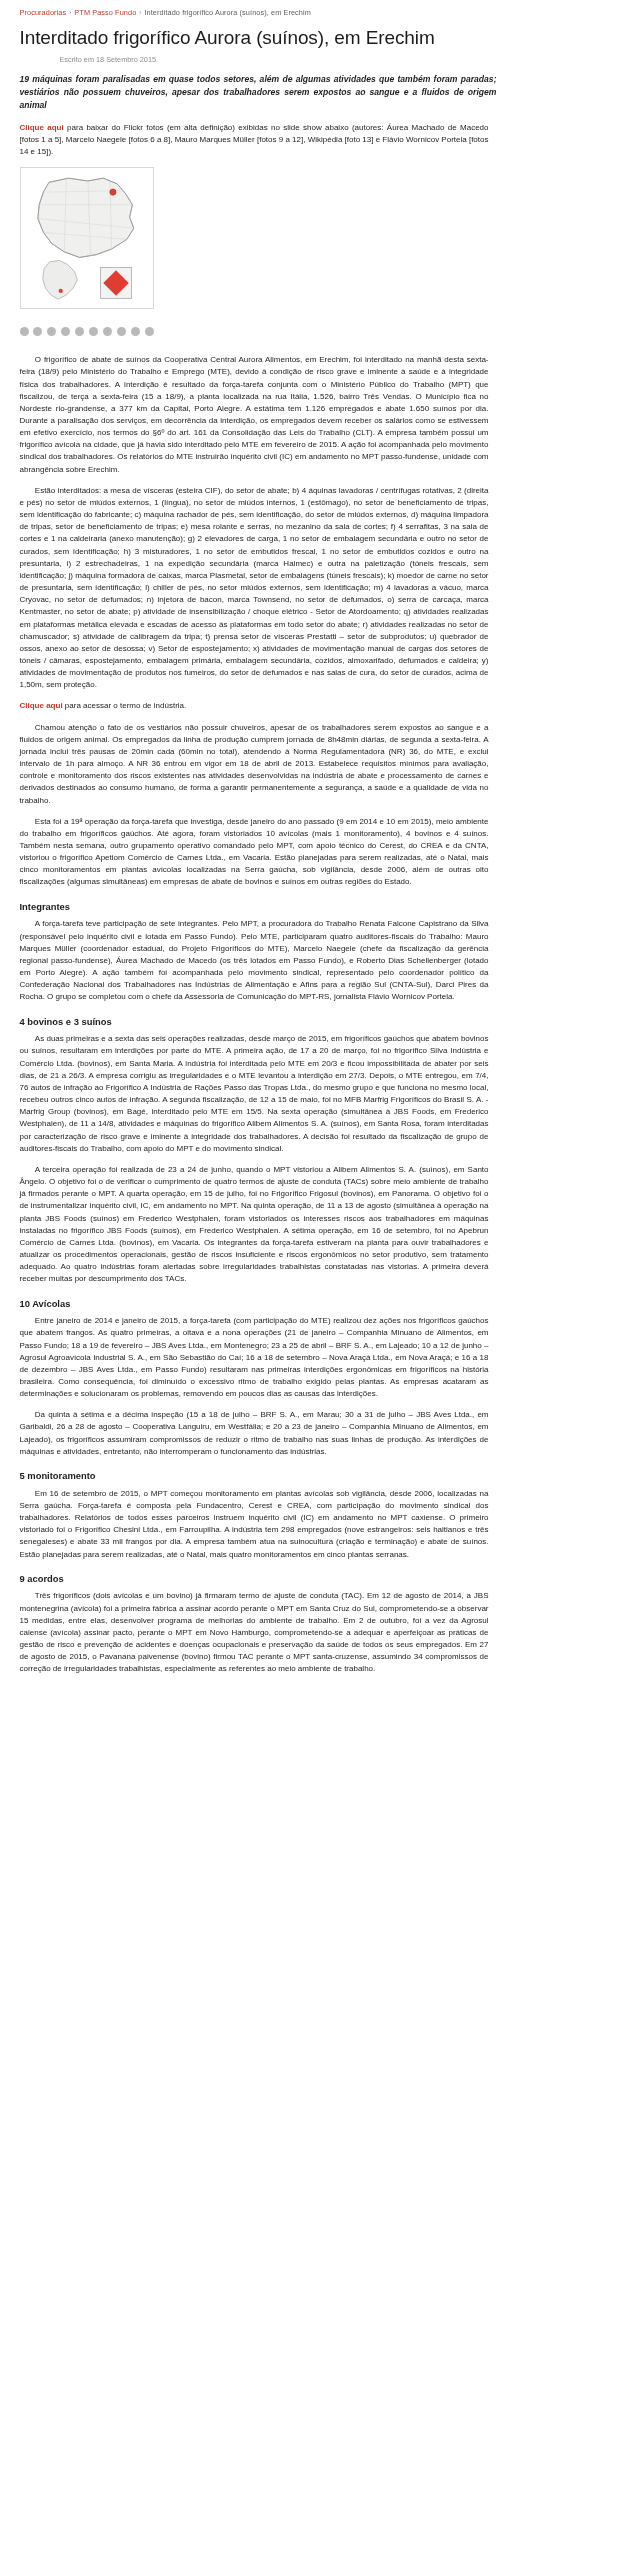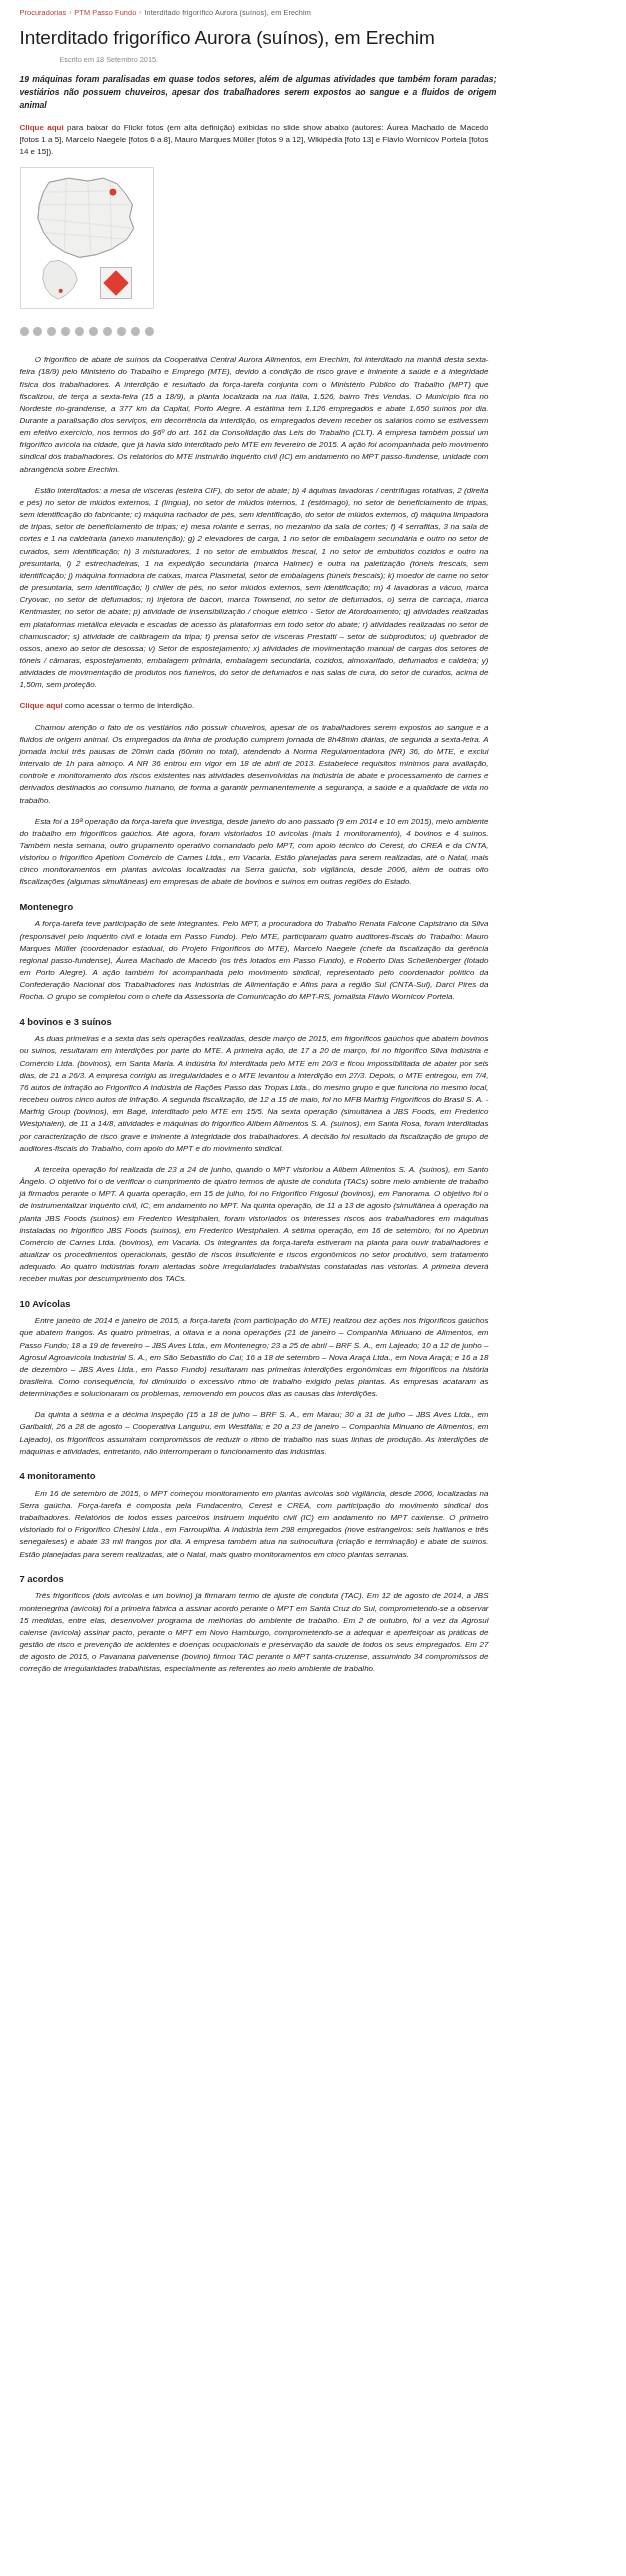--- a/index.html
+++ b/index.html
@@ -48,21 +48,21 @@
     margin: 0 0 9.7px 0;
     text-align: justify;
   }
   p.body {
     font-size: 8px;
     line-height: 1.52;
     margin: 0 8px 9px 0;
     text-align: justify;
     color: #232323;
   }
-  p.body.indent { text-indent: 15.3px; font-style: italic; }
+  p.body.indent { text-indent: 15.3px; }
   .redlink { color: #c0392b; font-weight: bold; text-decoration: none; }
 
   .figure {
     border: 0.7px solid #d8d8d8;
     background: #fff;
     width: 134px;
     margin: 4.2px 0 7px 0;
     padding: 2.1px;
   }
   .map-wrap {
@@ -167,38 +167,38 @@
     <span class="share-icon"></span>
     <span class="share-icon"></span>
     <span class="share-icon"></span>
     <span class="share-icon"></span>
   </div>
 
   <p class="body indent">O frigorífico de abate de suínos da Cooperativa Central Aurora Alimentos, em Erechim, foi interditado na manhã desta sexta-feira (18/9) pelo Ministério do Trabalho e Emprego (MTE), devido à condição de risco grave e iminente à saúde e à integridade física dos trabalhadores. A interdição é resultado da força-tarefa conjunta com o Ministério Público do Trabalho (MPT) que fiscalizou, de terça a sexta-feira (15 a 18/9), a planta localizada na rua Itália, 1.526, bairro Três Vendas. O Município fica no Nordeste rio-grandense, a 377 km da Capital, Porto Alegre. A estátima tem 1.126 empregados e abate 1.650 suínos por dia. Durante a paralisação dos serviços, em decorrência da interdição, os empregados devem receber os salários como se estivessem em efetivo exercício, nos termos do §6º do art. 161 da Consolidação das Leis do Trabalho (CLT). A empresa também possui um frigorífico avícola na cidade, que já havia sido interditado pelo MTE em fevereiro de 2015. A ação foi acompanhada pelo movimento sindical dos trabalhadores. Os relatórios do MTE instruirão inquérito civil (IC) em andamento no MPT passo-fundense, unidade com abrangência sobre Erechim.</p>
 
   <p class="body indent">Estão interditados: a mesa de vísceras (esteira CIF), do setor de abate; b) 4 áquinas lavadoras / centrífugas rotativas, 2 (direita e pés) no setor de miúdos externos, 1 (língua), no setor de miúdos internos, 1 (estômago), no setor de beneficiamento de tripas, sem identificação do fabricante; c) máquina rachador de pés, sem identificação, do setor de miúdos externos, d) máquina limpadora de tripas, setor de beneficiamento de tripas; e) mesa rolante e serras, no mezanino da sala de cortes; f) 4 serrafitas, 3 na sala de cortes e 1 na caldeiraria (anexo manutenção); g) 2 elevadores de carga, 1 no setor de embalagem secundária e outro no setor de curados, sem identificação; h) 3 misturadores, 1 no setor de embutidos frescal, 1 no setor de embutidos cozidos e outro na presuntaria, i) 2 estrechadeiras, 1 na expedição secundária (marca Halmec) e outra na paletização (tóneis frescais, sem identificação; j) máquina formadora de caixas, marca Plasmetal, setor de embalagens (túneis frescais); k) moedor de carne no setor de presuntaria, sem identificação; l) chiller de pés, no setor miúdos externos, sem identificação; m) 4 lavadoras a vácuo, marca Cryovac, no setor de defumados; n) injetora de bacon, marca Townsend, no setor de defumados, o) serra de carcaça, marca Kentmaster, no setor de abate; p) atividade de insensibilização / choque elétrico - Setor de Atordoamento; q) atividades realizadas em plataformas metálica elevada e escadas de acesso às plataformas em todo setor do abate; r) atividades realizadas no setor de chamuscador; s) atividade de calibragem da tripa; t) prensa setor de vísceras Prestatti – setor de subprodutos; u) quebrador de ossos, anexo ao setor de desossa; v) Setor de espostejamento; x) atividades de movimentação manual de cargas dos setores de tóneis / câmaras, espostejamento, embalagem primária, embalagem secundária, cozidos, almoxarifado, defumados e caldeira; y) atividades de movimentação de produtos nos fumeiros, do setor de defumados e nas salas de cura, do setor de curados, acima de 1,50m, sem proteção.</p>
 
-  <p class="body"><a href="#" class="redlink">Clique aqui</a><span> como acessar o termo de interdição.</span></p>
+  <p class="body"><a href="#" class="redlink">Clique aqui</a><span> para acessar o termo de indústria.</span></p>
 
   <p class="body indent">Chamou atenção o fato de os vestiários não possuir chuveiros, apesar de os trabalhadores serem expostos ao sangue e a fluidos de origem animal. Os empregados da linha de produção cumprem jornada de 8h48min diárias, de segunda a sexta-feira. A jornada inclui três pausas de 20min cada (60min no total), atendendo à Norma Regulamentadora (NR) 36, do MTE, e exclui intervalo de 1h para almoço. A NR 36 entrou em vigor em 18 de abril de 2013. Estabelece requisitos mínimos para avaliação, controle e monitoramento dos riscos existentes nas atividades desenvolvidas na indústria de abate e processamento de carnes e derivados destinados ao consumo humano, de forma a garantir permanentemente a segurança, a saúde e a qualidade de vida no trabalho.</p>
 
 
   <p class="body indent">Esta foi a 19ª operação da força-tarefa que investiga, desde janeiro do ano passado (9 em 2014 e 10 em 2015), meio ambiente do trabalho em frigoríficos gaúchos. Até agora, foram vistoriados 10 avícolas (mais 1 monitoramento), 4 bovinos e 4 suínos. Também nesta semana, outro grupamento operativo comandado pelo MPT, com apoio técnico do Cerest, do CREA e da CNTA, vistoriou o frigorífico Apetiom Comércio de Carnes Ltda., em Vacaria. Estão planejadas para serem realizadas, até o Natal, mais cinco monitoramentos em plantas avícolas localizadas na Serra gaúcha, sob vigilância, desde 2006, além de outras oito fiscalizações (algumas simultâneas) em empresas de abate de bovinos e suínos em outras regiões do Estado.</p>
 
-  <h2 class="section">Montenegro</h2>
+  <h2 class="section">Integrantes</h2>
   <p class="body indent">A força-tarefa teve participação de sete integrantes. Pelo MPT, a procuradora do Trabalho Renata Falcone Capistrano da Silva (responsável pelo inquérito civil e lotada em Passo Fundo). Pelo MTE, participaram quatro auditores-fiscais do Trabalho: Mauro Marques Müller (coordenador estadual, do Projeto Frigoríficos do MTE), Marcelo Naegele (chefe da fiscalização da gerência regional passo-fundense), Áurea Machado de Macedo (os três lotados em Passo Fundo), e Roberto Dias Schellenberger (lotado em Porto Alegre). A ação também foi acompanhada pelo movimento sindical, representado pelo coordenador político da Confederação Nacional dos Trabalhadores nas Indústrias de Alimentação e Afins para a região Sul (CNTA-Sul), Darci Pires da Rocha. O grupo se completou com o chefe da Assessoria de Comunicação do MPT-RS, jornalista Flávio Wornicov Portela.</p>
 
   <h2 class="section">4 bovinos e 3 suínos</h2>
   <p class="body indent">As duas primeiras e a sexta das seis operações realizadas, desde março de 2015, em frigoríficos gaúchos que abatem bovinos ou suínos, resultaram em interdições por parte do MTE. A primeira ação, de 17 a 20 de março, foi no frigorífico Silva Indústria e Comércio Ltda. (bovinos), em Santa Maria. A indústria foi interditada pelo MTE em 20/3 e ficou impossibilitada de abater por seis dias, de 21 a 26/3. A empresa corrigiu as irregularidades e o MTE levantou a interdição em 27/3. Depois, o MTE entregou, em 7/4, 76 autos de infração ao Frigorífico A Indústria de Rações Passo das Tropas Ltda., do mesmo grupo e que funciona no mesmo local, recebeu outros cinco autos de infração. A segunda fiscalização, de 12 a 15 de maio, foi no MFB Marfrig Frigoríficos do Brasil S. A. - Marfrig Group (bovinos), em Bagé, interditado pelo MTE em 15/5. Na sexta operação (simultânea à JBS Foods, em Frederico Westphalen), de 11 a 14/8, atividades e máquinas do frigorífico Alibem Alimentos S. A. (suínos), em Santa Rosa, foram interditadas por caracterização de risco grave e iminente à integridade dos trabalhadores. A decisão foi resultado da fiscalização de grupo de auditores-fiscais do Trabalho, com apoio do MPT e do movimento sindical.</p>
   <p class="body indent">A terceira operação foi realizada de 23 a 24 de junho, quando o MPT vistoriou a Alibem Alimentos S. A. (suínos), em Santo Ângelo. O objetivo foi o de verificar o cumprimento de quatro termos de ajuste de conduta (TACs) sobre meio ambiente de trabalho já firmados perante o MPT. A quarta operação, em 15 de julho, foi no Frigorífico Frigosul (bovinos), em Panorama. O objetivo foi o de instrumentalizar inquérito civil, IC, em andamento no MPT. Na quinta operação, de 11 a 13 de agosto (simultânea à operação na planta JBS Foods (suínos) em Frederico Westphalen, foram vistoriados os interesses riscos aos trabalhadores em máquinas instaladas no frigorífico JBS Foods (suínos), em Frederico Westphalen. A sétima operação, em 16 de setembro, foi no Apebrun Comércio de Carnes Ltda. (bovinos), em Vacaria. Os integrantes da força-tarefa estiveram na planta para ouvir trabalhadores e atualizar os procedimentos operacionais, gestão de riscos insuficiente e riscos ergonômicos no setor produtivo, sem tratamento adequado. Ao quatro indústrias foram alertadas sobre irregularidades trabalhistas constatadas nas vistorias. A primeira deverá receber multas por descumprimento dos TACs.</p>
 
   <h2 class="section">10 Avícolas</h2>
   <p class="body indent">Entre janeiro de 2014 e janeiro de 2015, a força-tarefa (com participação do MTE) realizou dez ações nos frigoríficos gaúchos que abatem frangos. As quatro primeiras, a oitava e a nona operações (21 de janeiro – Companhia Minuano de Alimentos, em Passo Fundo; 18 a 19 de fevereiro – JBS Aves Ltda., em Montenegro; 23 a 25 de abril – BRF S. A., em Lajeado; 10 a 12 de junho – Agrosul Agroavícola Industrial S. A., em São Sebastião do Caí; 16 a 18 de setembro – Nova Araçá Ltda., em Nova Araçá; e 16 a 18 de dezembro – JBS Aves Ltda., em Passo Fundo) resultaram nas primeiras interdições ergonômicas em frigoríficos na história brasileira. Como consequência, foi diminuído o excessivo ritmo de trabalho exigido pelas plantas. As empresas acataram as determinações e solucionaram os problemas, removendo em poucos dias as causas das interdições.</p>
   <p class="body indent">Da quinta à sétima e a décima inspeção (15 a 18 de julho – BRF S. A., em Marau; 30 a 31 de julho – JBS Aves Ltda., em Garibaldi, 26 a 28 de agosto – Cooperativa Languiru, em Westfália; e 20 a 23 de janeiro – Companhia Minuano de Alimentos, em Lajeado), os frigoríficos assumiram compromissos de reduzir o ritmo de trabalho nas suas linhas de produção. As interdições de máquinas e atividades, entretanto, não interromperam o funcionamento das indústrias.</p>
 
-  <h2 class="section">4 monitoramento</h2>
+  <h2 class="section">5 monitoramento</h2>
   <p class="body indent">Em 16 de setembro de 2015, o MPT começou monitoramento em plantas avícolas sob vigilância, desde 2006, localizadas na Serra gaúcha. Força-tarefa é composta pela Fundacentro, Cerest e CREA, com participação do movimento sindical dos trabalhadores. Relatórios de todos esses parceiros instruem inquérito civil (IC) em andamento no MPT caxiense. O primeiro vistoriado foi o Frigorífico Chesini Ltda., em Farroupilha. A indústria tem 298 empregados (nove estrangeiros: seis haitianos e três senegaleses) e abate 33 mil frangos por dia. A empresa também atua na suinocultura (criação e terminação) e abate de suínos. Estão planejadas para serem realizadas, até o Natal, mais quatro monitoramentos em cinco plantas serranas.</p>
 
-  <h2 class="section">7 acordos</h2>
+  <h2 class="section">9 acordos</h2>
   <p class="body indent">Três frigoríficos (dois avícolas e um bovino) já firmaram termo de ajuste de conduta (TAC). Em 12 de agosto de 2014, a JBS montenegrina (avícola) foi a primeira fábrica a assinar acordo perante o MPT em Santa Cruz do Sul, comprometendo-se a observar 15 medidas, entre elas, desenvolver programa de melhorias do ambiente de trabalho. Em 2 de outubro, foi a vez da Agrosul caiense (avícola) assinar pacto, perante o MPT em Novo Hamburgo, comprometendo-se a adequar e aperfeiçoar as práticas de gestão de risco e prevenção de acidentes e doenças ocupacionais e preservação da saúde de todos os seus empregados. Em 27 de agosto de 2015, o Pavanana paivenense (bovino) firmou TAC perante o MPT santa-cruzense, assumindo 34 compromissos de correção de irregularidades trabalhistas, especialmente as referentes ao meio ambiente de trabalho.</p>
 
 </div>
 
 
 </body></html>

